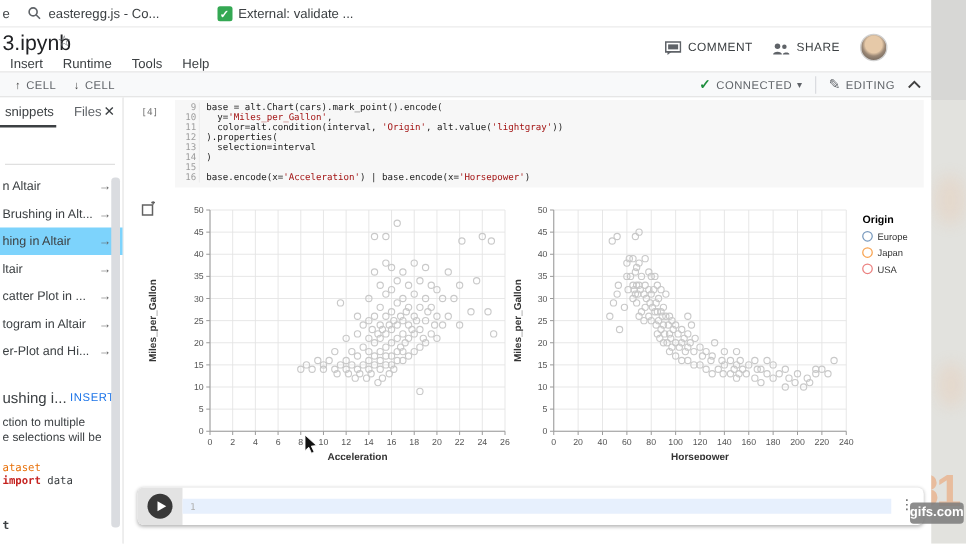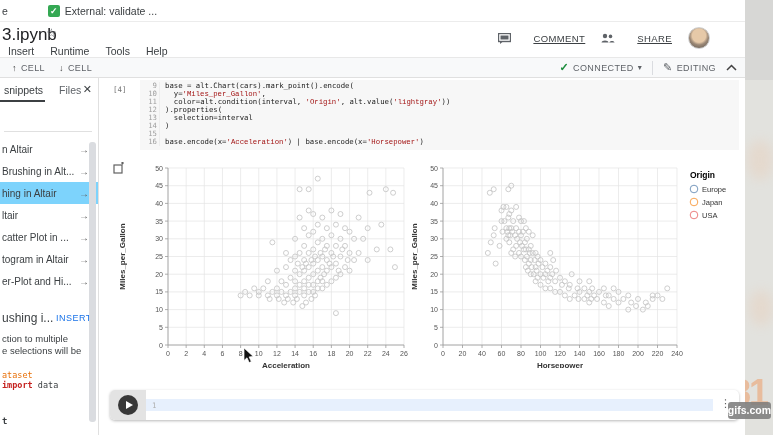--- a/index.html
+++ b/index.html
@@ -13,21 +13,21 @@
   .tab-prev { padding:0 4px 0 2px; color:#3c4043; font-size:10.5px; }
   .favicon { width:12px; height:12px; display:inline-flex; align-items:center; justify-content:center; flex:0 0 auto; }
   .fav-green { background:#34a853; border-radius:2px; color:#fff; font-size:9px; line-height:12px; text-align:center; font-weight:bold; }
 
   
   .colab-header { position:absolute; left:0; top:23px; width:745px; height:34px; background:#fff; }
   .nb-title { position:absolute; left:2px; top:2px; font-size:17px; color:#202124; }
   .star { position:absolute; left:46px; top:3px; font-size:12px; color:#5f6368; }
   .menubar { position:absolute; left:8px; top:22px; display:flex; gap:16px; font-size:10.5px; color:#3c4043; }
   .hdr-right { position:absolute; right:35px; top:4px; display:flex; align-items:center; gap:16px; }
-  .hdr-btn { display:flex; align-items:flex-start; gap:22px; font-size:9.5px; letter-spacing:.4px; color:#3c4043;text-decoration:underline; }
+  .hdr-btn { display:flex; align-items:flex-end; gap:5px; font-size:9.5px; letter-spacing:.4px; color:#3c4043; }
   .avatar { width:22px; height:22px; border-radius:50%; background:radial-gradient(circle at 50% 38%, #e6c9a8 0 42%, #9b8876 58%, #59524c 100%); border:1px solid #d0d0d0; }
 
   
   .toolbar { position:absolute; left:0; top:57px; width:745px; height:21px; background:#f8f9fa; border-top:1px solid #e8e8e8; border-bottom:1px solid #e0e0e0; display:flex; align-items:center; font-size:9px; color:#5f6368; }
   .tb-left { display:flex; gap:14px; margin-left:12px; letter-spacing:.4px; }
   .tb-item { display:flex; align-items:center; gap:4px; }
   .tb-right { position:absolute; right:8px; display:flex; align-items:center; gap:10px; letter-spacing:.4px; }
   .vdiv { width:1px; height:14px; background:#dadce0; }
   .chk { color:#1e8e3e; font-size:11px; font-weight:bold; }
   .caret { font-size:8px; color:#5f6368; }
@@ -54,21 +54,21 @@
 
   
   .main { position:absolute; left:99px; top:78px; width:646px; height:357px; background:#fff; overflow:hidden; }
 
   .code-cell { position:absolute; left:11px; top:2px; width:629px; height:70px; }
   .exec { position:absolute; left:3px; top:5px; font-size:7.5px; color:#757575; }
   .editor { position:absolute; left:30px; top:0; right:0; bottom:0; background:#f7f7f7; padding:2px 4px 0 2px; }
   .cline { display:flex; height:8px; font-size:7.3px; line-height:8px; }
   .cline .num { width:18px; text-align:right; color:#9e9e9e; flex:0 0 auto; border-right:1px solid #ededed; padding-right:2px; }
   .cline .txt { margin-left:5px; color:#212121; white-space:pre; }
-  .cline .str { color:#a31515;font-family:Liberation Mono, monospace; }
+  .cline .str { color:#a31515; }
 
   .output { position:absolute; left:0; top:74px; width:646px; height:224px; background:#fff; }
   .openicon { position:absolute; left:14px; top:8px; }
   .chart { position:absolute; top:4px; }
   .chart1 { left:14px; }
   .chart2 { left:311px; }
 
   .cursor { position:absolute; left:144px; top:196px; z-index:5; }
 
   .bottom-cell { position:absolute; left:11px; top:312px; width:629px; height:30px; background:#fff; border-radius:5px; box-shadow:0 1px 3px rgba(0,0,0,.28); overflow:hidden; }
@@ -86,20 +86,29 @@
   .digits { position:absolute; left:-14px; top:372px; font-size:36px; font-weight:bold; color:rgba(238,150,92,.5); letter-spacing:-2px; }
   .gifs-badge { position:absolute; right:2px; top:402px; background:rgba(125,125,125,.88); color:#fff; font-size:10.5px; font-weight:bold; padding:2px 0 3px; border-radius:3px; z-index:10; }
 
   svg text { font-family:"Liberation Sans", sans-serif; }
 </style>
 </head>
 <body>
 
 <div class="tabstrip">
   <span class="tab-prev">e</span>
+  <div class="tab">
+    <span class="favicon">
+      <svg width="11" height="11" viewBox="0 0 11 11">
+          <circle cx="4.5" cy="4.5" r="3.2" fill="none" stroke="#5f6368" stroke-width="1.3"></circle>
+          <line x1="7" y1="7" x2="10" y2="10" stroke="#5f6368" stroke-width="1.3"></line>
+        </svg>
+    </span>
+    <span>easteregg.js - Co...</span>
+  </div>
   <div class="tab" style="margin-left:26px;">
     <span class="favicon fav-green">✓</span>
     <span>External: validate ...</span>
   </div>
 </div>
 
 <div class="colab-header">
   <div class="nb-title">3.ipynb</div>
   <div class="star">☆</div>
   <div class="menubar">

